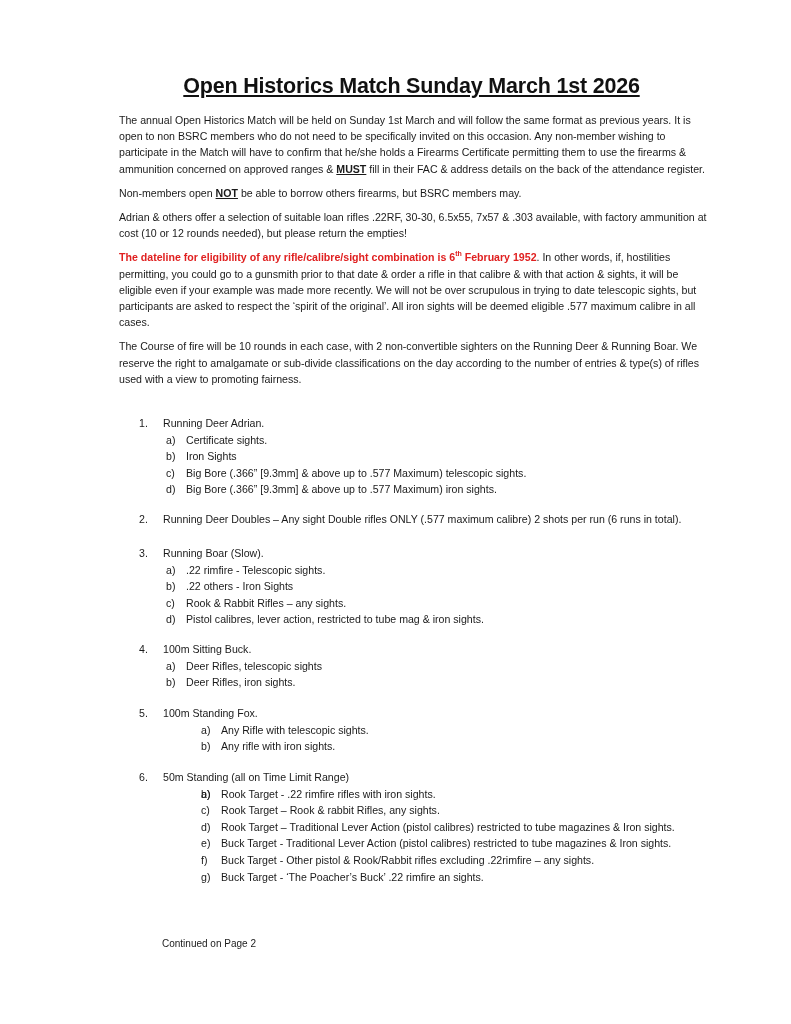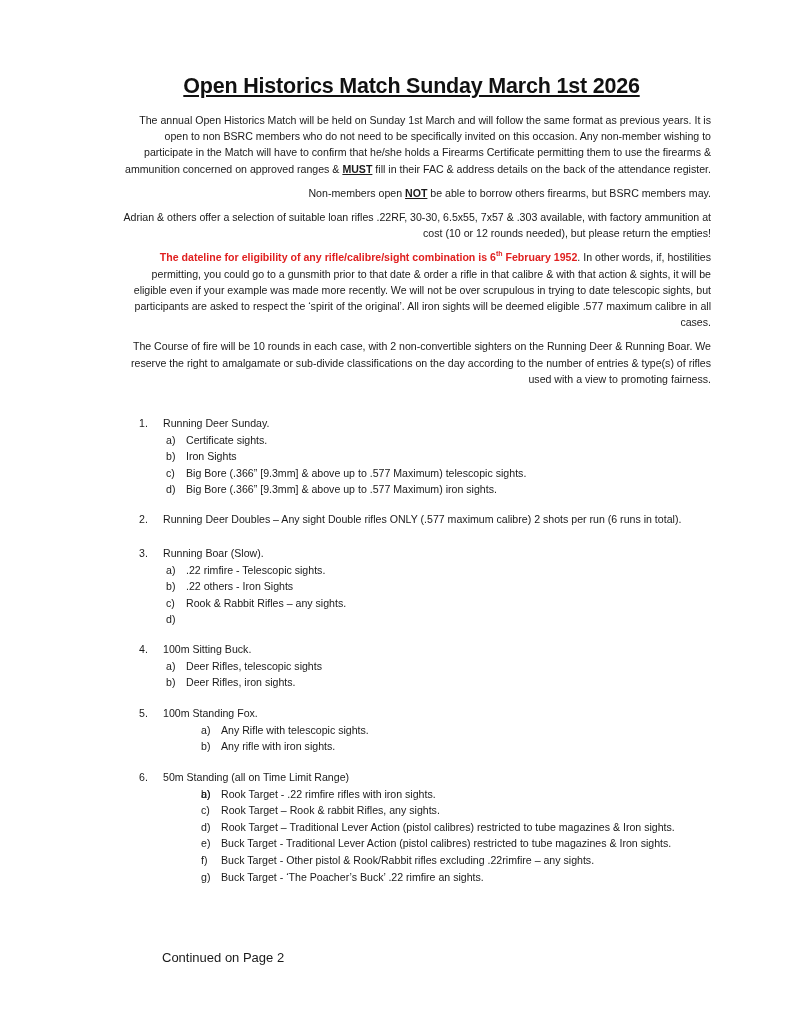--- a/index.html
+++ b/index.html
@@ -13,55 +13,55 @@
   .para { margin: 0 0 8px 0; }
   .red { color: #e02020; font-weight: bold; }
   .u-bold { font-weight: bold; text-decoration: underline; }
   sup { font-size: 7px; line-height: 0; }
   .item { position: relative; margin: 0; }
   .item-num { position: absolute; left: 0; width: 20px; }
   .item-text { padding-left: 24px; }
   .sub { position: relative; padding-left: 0; }
   .sub-letter { position: absolute; width: 20px; }
   .group { position: absolute; left: 123px; width: 580px; font-size: 10.6px; line-height: 16.6px; }
-  .footer { position: absolute; left: 146px; top: 938px; font-size: 13px; margin-top: 12px; }
+  .footer { position: absolute; left: 146px; top: 938px; font-size: 10px; }
 </style>
 </head>
 <body>
 
 <div class="page">
 
   <div class="title">Open Historics Match Sunday March 1st 2026</div>
 
-  <div class="body-text" style="top:112px;text-align:right;">
+  <div class="body-text" style="top:112px;">
     <p class="para"><span>The annual Open Historics Match will be held on Sunday 1st March and will follow the same format as previous years. It is open to non BSRC members who do not need to be specifically invited on this occasion. Any non-member wishing to participate in the Match will have to confirm that he/she holds a Firearms Certificate permitting them to use the firearms &amp; ammunition concerned on approved ranges &amp; </span><span class="u-bold">MUST</span><span> fill in their FAC &amp; address details on the back of the attendance register.</span></p>
     <p class="para"><span>Non-members open </span><span class="u-bold">NOT</span><span> be able to borrow others firearms, but BSRC members may.</span></p>
     <p class="para">Adrian &amp; others offer a selection of suitable loan rifles .22RF, 30-30, 6.5x55, 7x57 &amp; .303 available, with factory ammunition at cost (10 or 12 rounds needed), but please return the empties!</p>
     <p class="para"><span class="red"><span>The dateline for eligibility of any rifle/calibre/sight combination is 6</span><sup>th</sup><span> February 1952</span></span><span>.  In other words, if, hostilities permitting, you could go to a gunsmith prior to that date &amp; order a rifle in that calibre &amp; with that action &amp; sights, it will be eligible even if your example was made more recently. We will not be over scrupulous in trying to date telescopic sights, but participants are asked to respect the ‘spirit of the original’. All iron sights will be deemed eligible .577 maximum calibre in all cases.</span></p>
     <p class="para">The Course of fire will be 10 rounds in each case, with 2 non-convertible sighters on the Running Deer &amp; Running Boar. We reserve the right to amalgamate or sub-divide classifications on the day according to the number of entries &amp; type(s) of rifles used with a view to promoting fairness.</p>
   </div>
 
   <div class="group" style="top:415px;">
-    <div class="item"><span class="item-num">1.</span><span class="item-text">Running Deer Sunday.</span></div>
+    <div class="item"><span class="item-num">1.</span><span class="item-text">Running Deer Adrian.</span></div>
     <div class="sub"><span class="sub-letter" style="left:27px">a)</span><span style="padding-left:47px">Certificate sights.</span></div>
     <div class="sub"><span class="sub-letter" style="left:27px">b)</span><span style="padding-left:47px">Iron Sights</span></div>
     <div class="sub"><span class="sub-letter" style="left:27px">c)</span><span style="padding-left:47px">Big Bore (.366” [9.3mm] &amp; above up to .577 Maximum) telescopic sights.</span></div>
     <div class="sub"><span class="sub-letter" style="left:27px">d)</span><span style="padding-left:47px">Big Bore (.366” [9.3mm] &amp; above up to .577 Maximum) iron sights.</span></div>
   </div>
 
   <div class="group" style="top:511px;">
     <div class="item"><span class="item-num">2.</span><span class="item-text">Running Deer Doubles – Any sight Double rifles ONLY (.577 maximum calibre) 2 shots per run (6 runs in total).</span></div>
   </div>
 
   <div class="group" style="top:545px;">
     <div class="item"><span class="item-num">3.</span><span class="item-text">Running Boar (Slow).</span></div>
     <div class="sub"><span class="sub-letter" style="left:27px">a)</span><span style="padding-left:47px">.22 rimfire - Telescopic sights.</span></div>
     <div class="sub"><span class="sub-letter" style="left:27px">b)</span><span style="padding-left:47px">.22 others - Iron Sights</span></div>
     <div class="sub"><span class="sub-letter" style="left:27px">c)</span><span style="padding-left:47px">Rook &amp; Rabbit Rifles – any sights.</span></div>
-    <div class="sub"><span class="sub-letter" style="left:27px">d)</span></div>
+    <div class="sub"><span class="sub-letter" style="left:27px">d)</span><span style="padding-left:47px">Pistol calibres, lever action, restricted to tube mag &amp; iron sights.</span></div>
   </div>
 
   <div class="group" style="top:641px;">
     <div class="item"><span class="item-num">4.</span><span class="item-text">100m Sitting Buck.</span></div>
     <div class="sub"><span class="sub-letter" style="left:27px">a)</span><span style="padding-left:47px">Deer Rifles, telescopic sights</span></div>
     <div class="sub"><span class="sub-letter" style="left:27px">b)</span><span style="padding-left:47px">Deer Rifles, iron sights.</span></div>
   </div>
 
   <div class="group" style="top:705px;">
     <div class="item"><span class="item-num">5.</span><span class="item-text">100m Standing Fox.</span></div>

